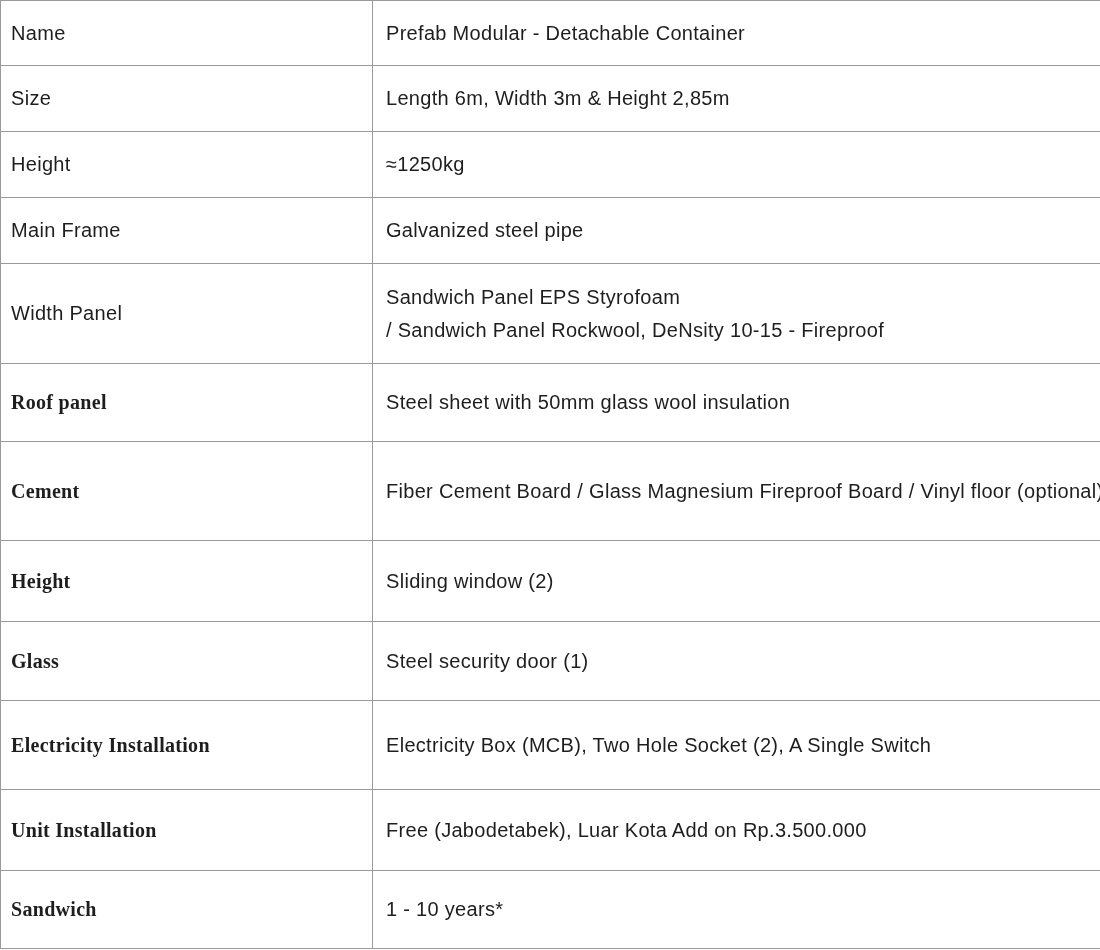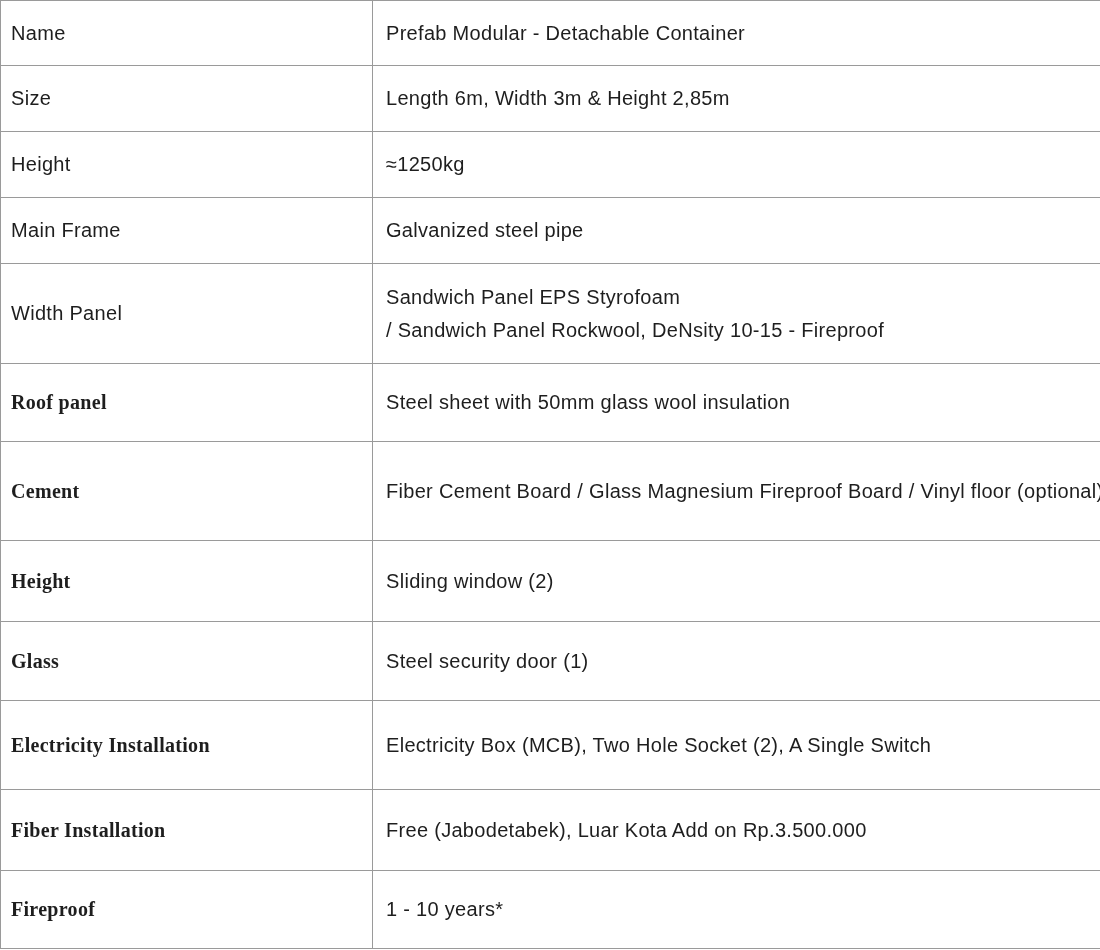--- a/index.html
+++ b/index.html
@@ -105,22 +105,22 @@
     <td class="label-cell bold">Glass</td>
     <td class="value-cell">Steel security door (1)</td>
   </tr>
 
   <tr>
     <td class="label-cell bold">Electricity Installation</td>
     <td class="value-cell">Electricity Box (MCB), Two Hole Socket (2), A Single Switch</td>
   </tr>
 
   <tr>
-    <td class="label-cell bold">Fiber Installation</td>
+    <td class="label-cell bold">Unit Installation</td>
     <td class="value-cell">Free (Jabodetabek), Luar Kota Add on Rp.3.500.000</td>
   </tr>
 
   <tr>
-    <td class="label-cell bold">Fireproof</td>
+    <td class="label-cell bold">Sandwich</td>
     <td class="value-cell">1 - 10 years*</td>
   </tr>
 </tbody>
 </table>
 
 </body></html>

